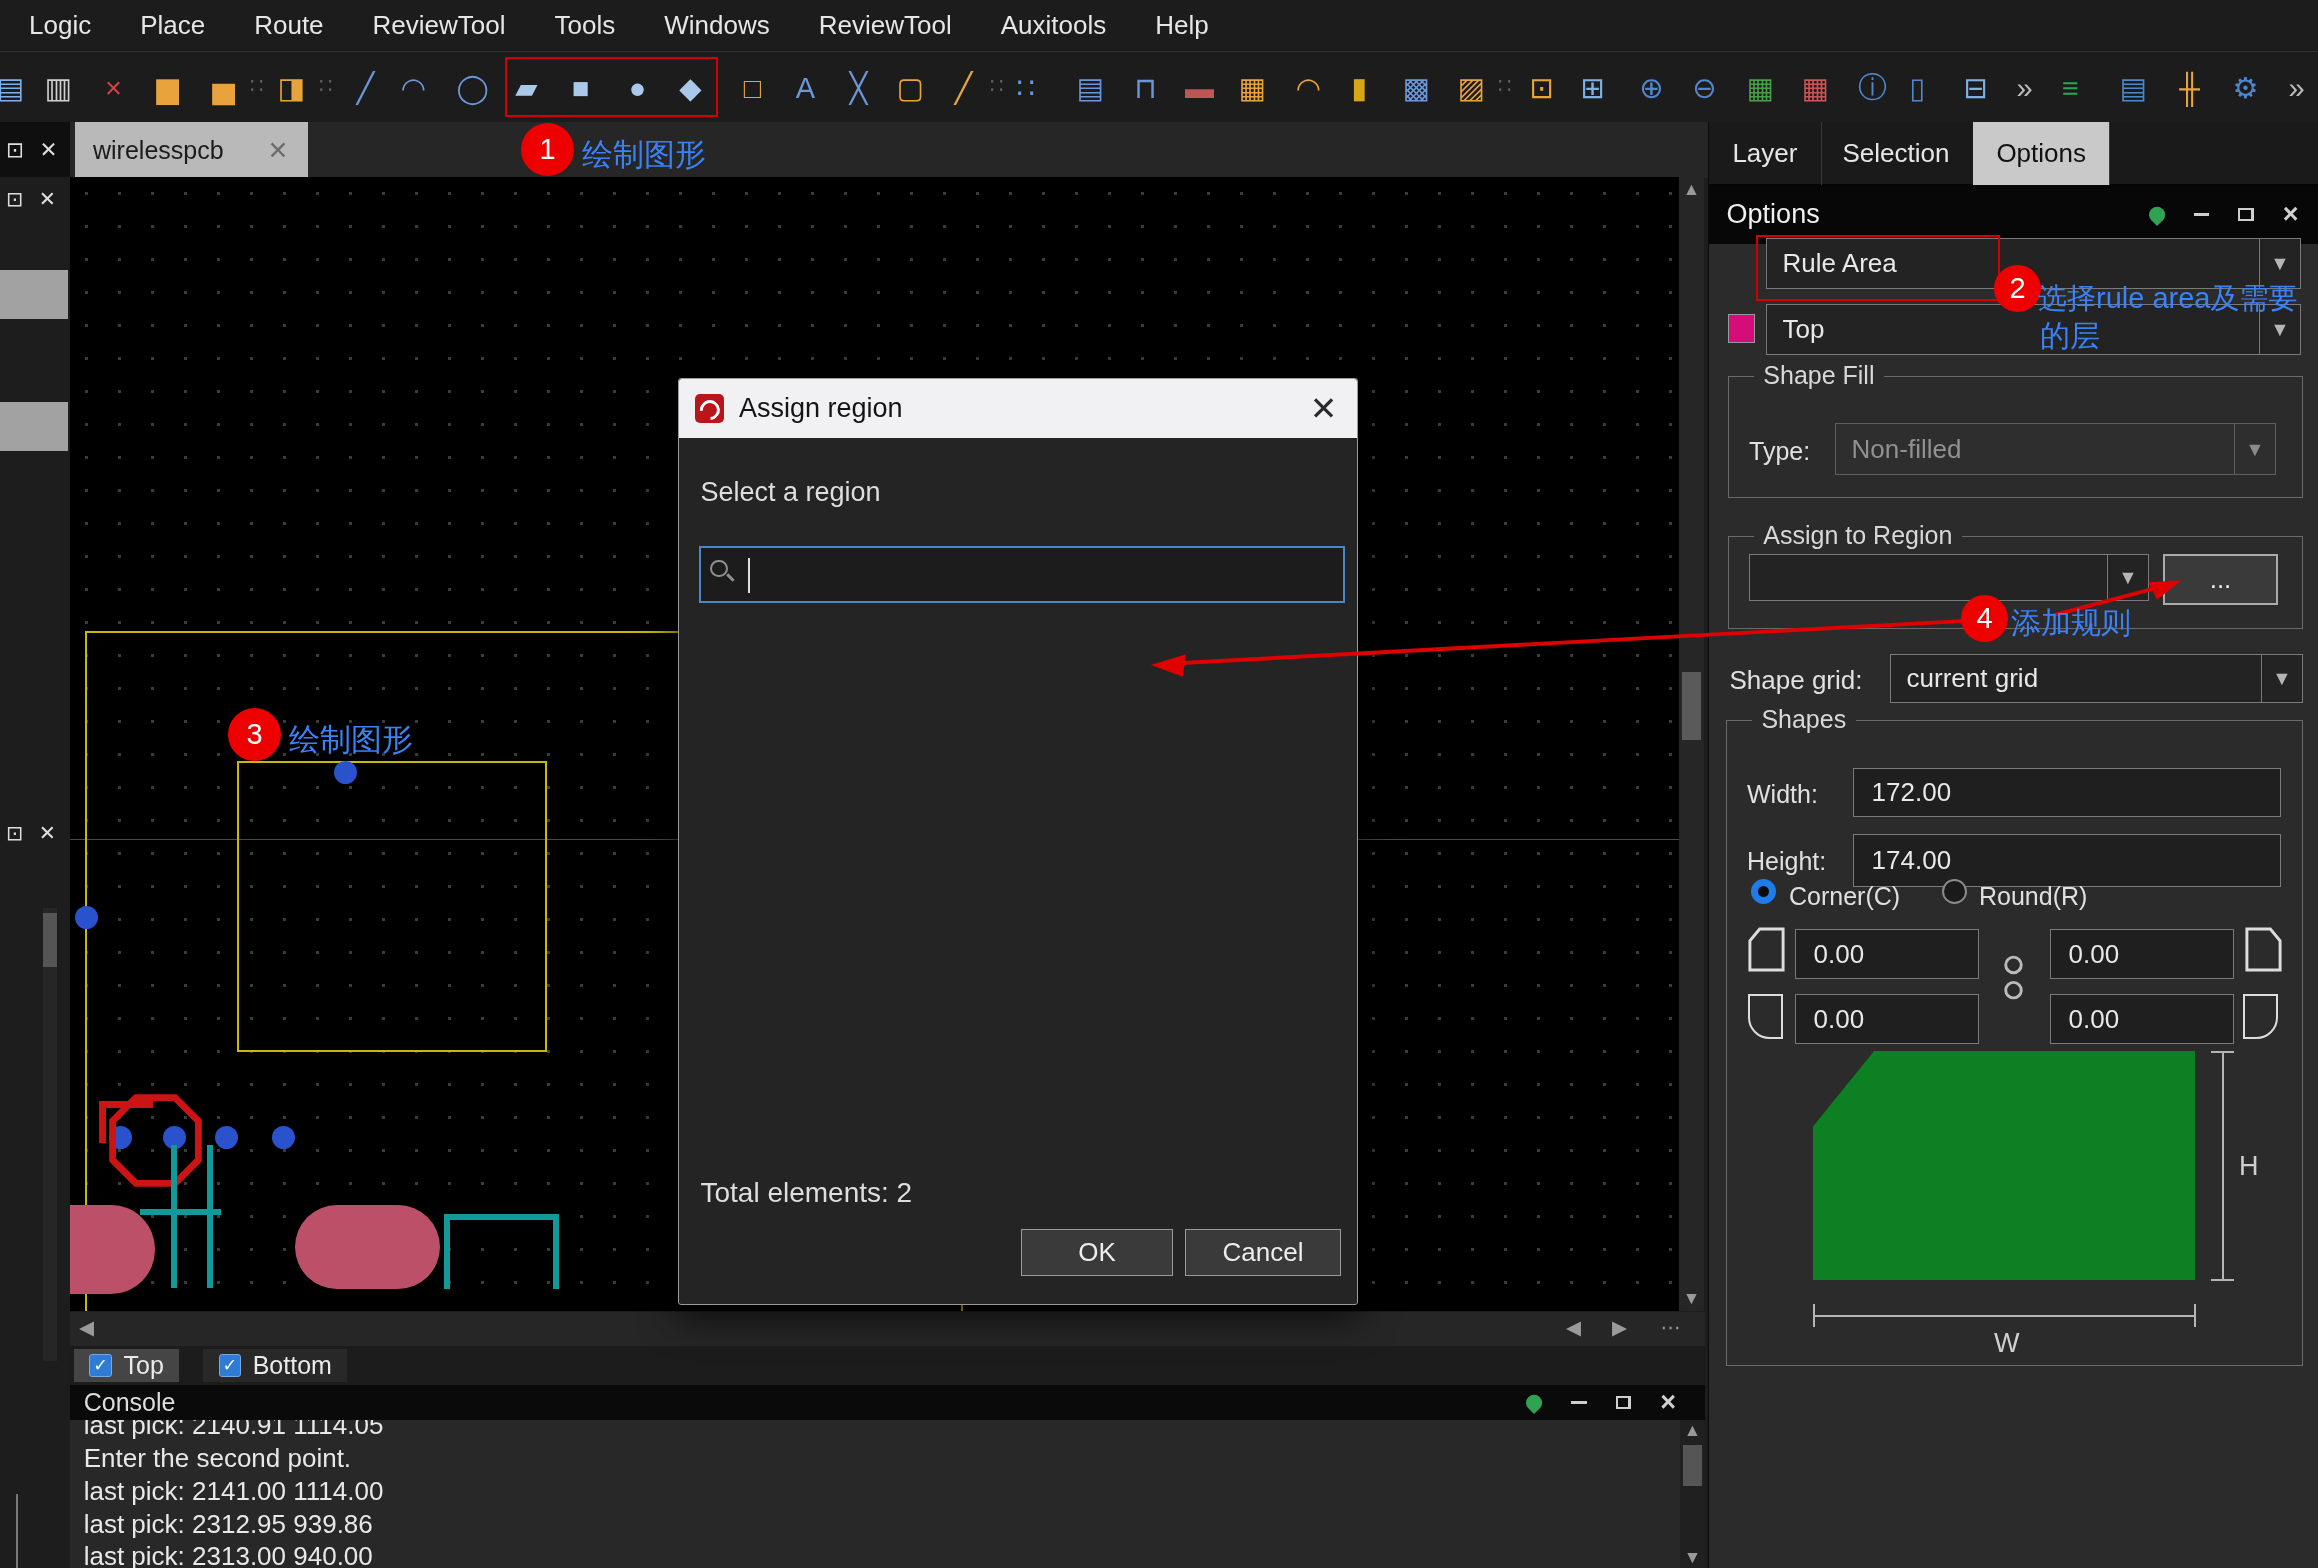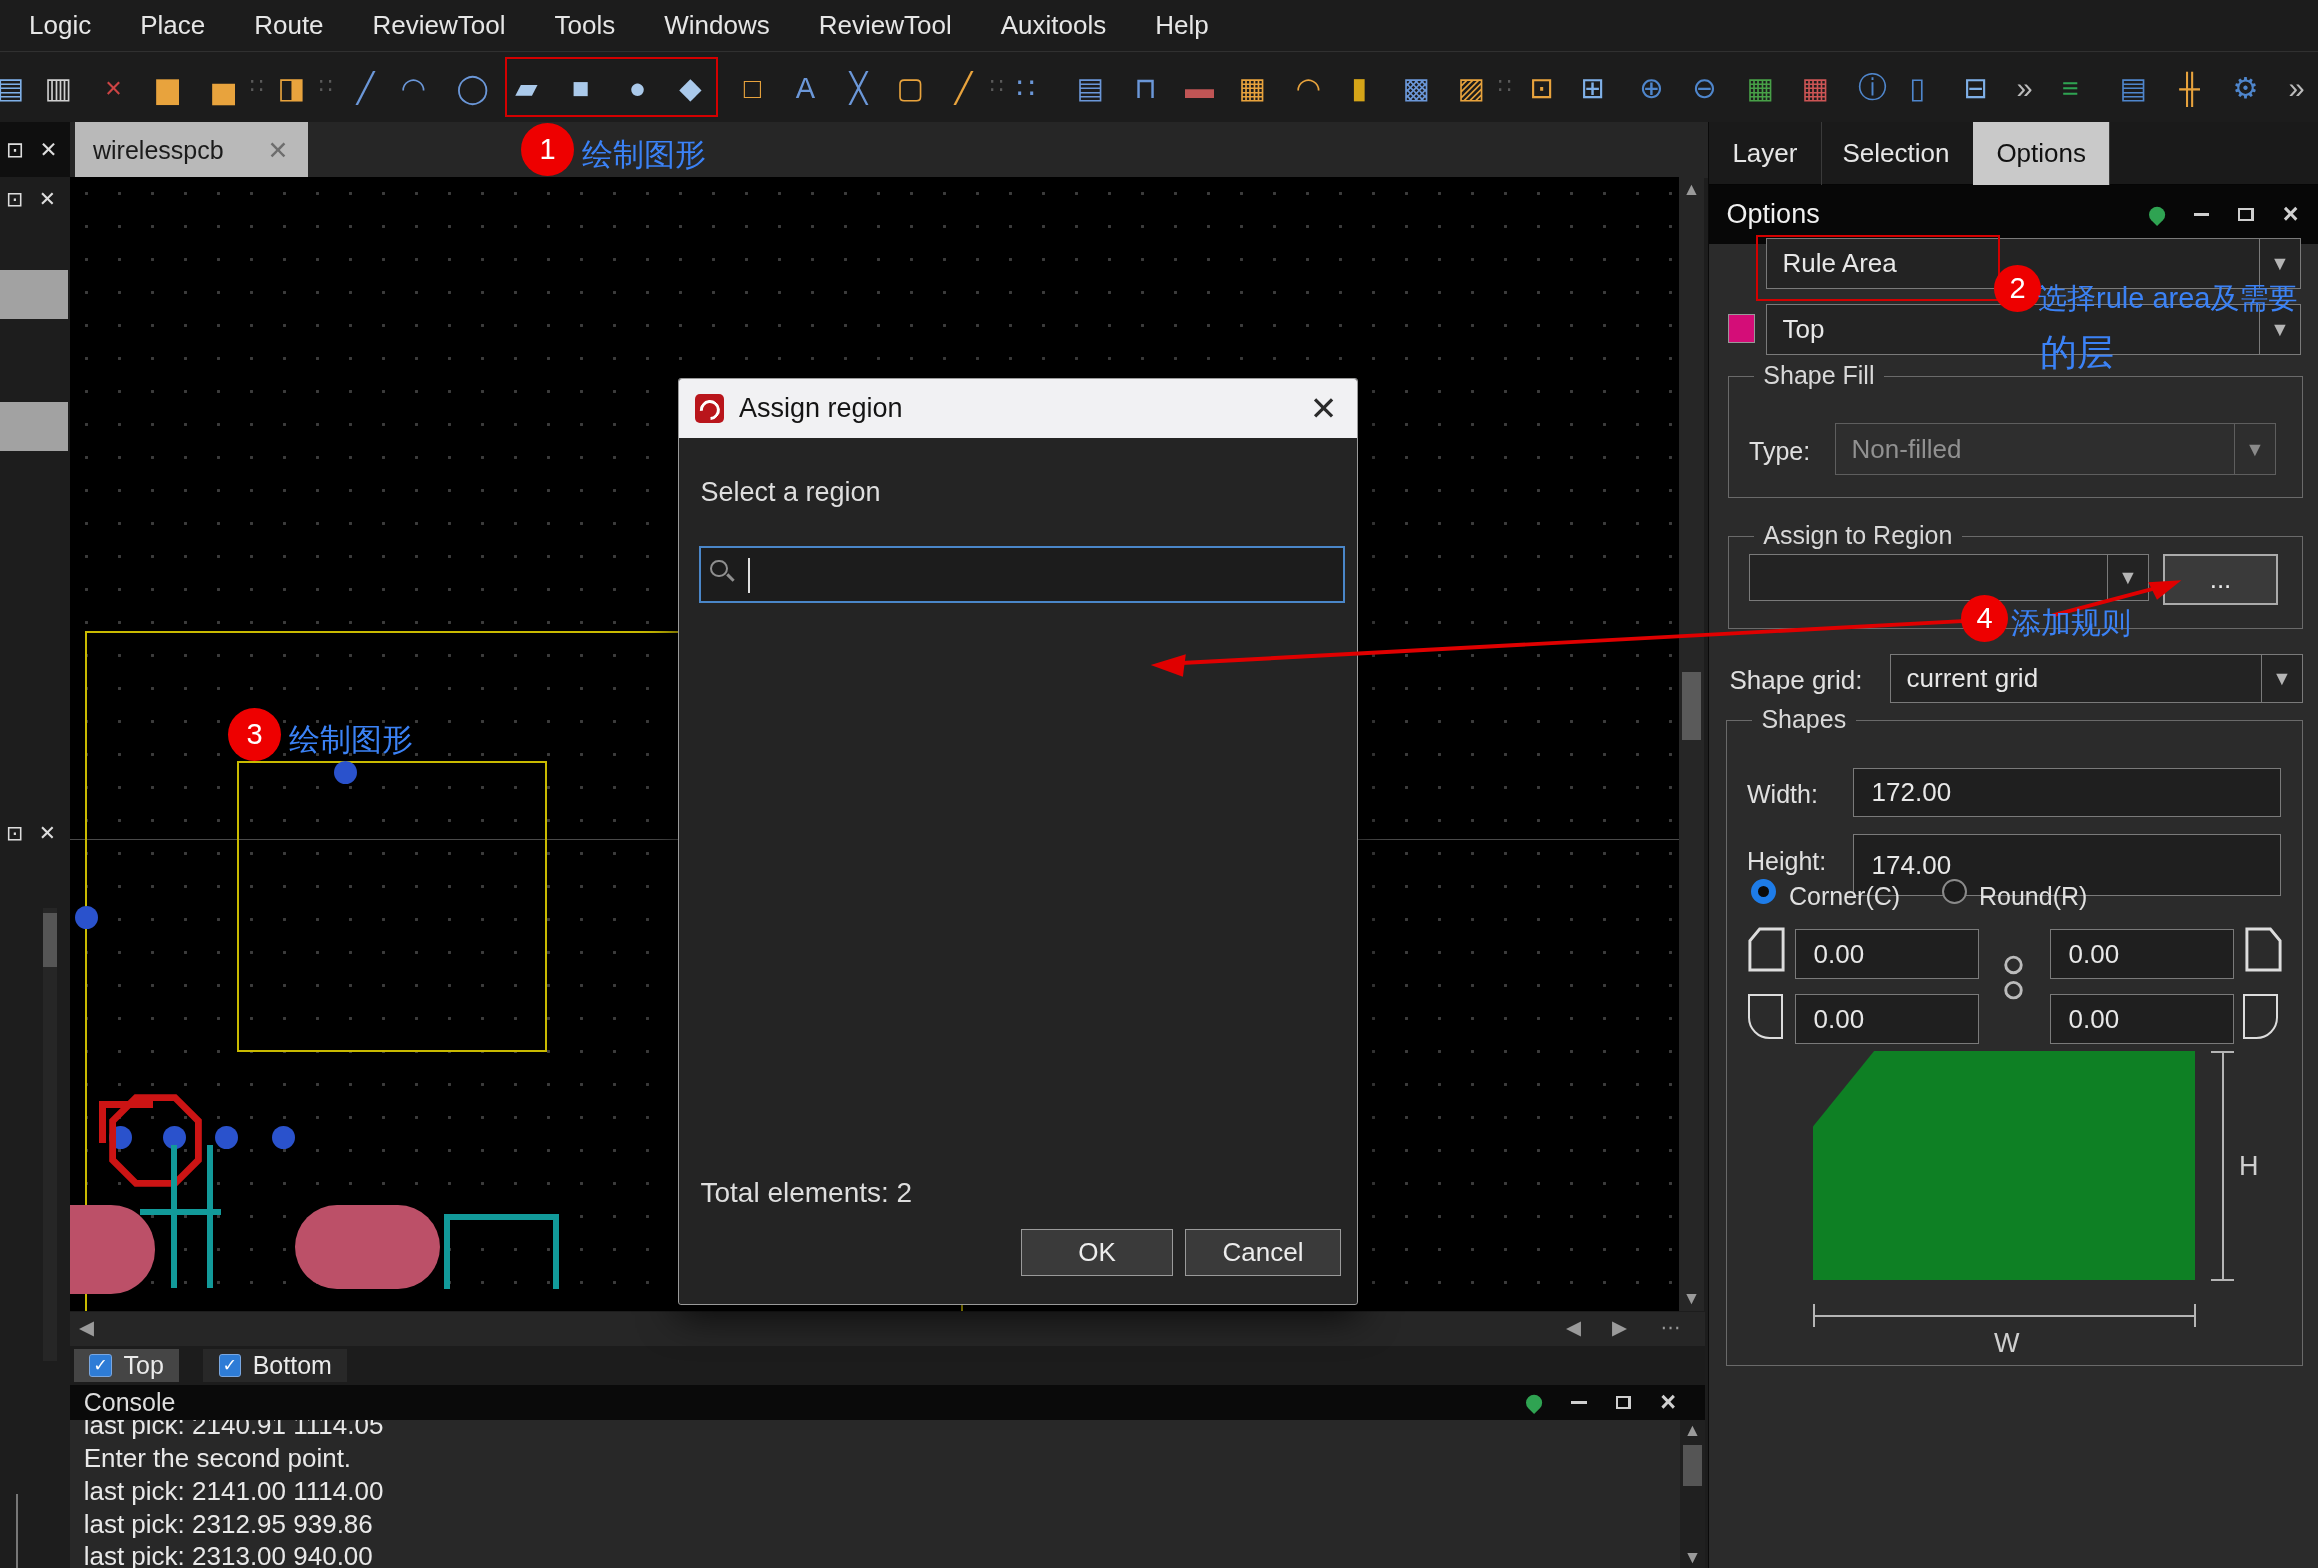--- a/index.html
+++ b/index.html
@@ -370,21 +370,21 @@
       <span class="val">current grid</span>
       <span class="arr">▼</span>
     </div>
 
     <div class="groupbox" style="left:16.6px;top:598px;width:577px;height:646px">
       <span class="legend">Shapes</span>
     </div>
     <div class="flabel" style="left:38px;top:658px">Width:</div>
     <input class="finput" style="left: 144px; top: 646px; width: 428px; height: 49px;" value="172.00">
     <div class="flabel" style="left:38px;top:725px">Height:</div>
-    <input class="finput" style="left: 144px; top: 712px; width: 428px; height: 62px;" value="174.00">
+    <input class="finput" style="left: 144px; top: 712px; width: 428px; height: 53px;" value="174.00">
 
     <div class="radio on" style="left:42px;top:757px"></div>
     <div class="flabel" style="left:80px;top:760px">Corner(C)</div>
     <div class="radio off" style="left:233px;top:757px"></div>
     <div class="flabel" style="left:270px;top:760px">Round(R)</div>
 
     <svg class="abs" style="left:37px;top:803px" width="41" height="49" viewBox="0 0 42 50">
       <path d="M14,4 L38,4 L38,46 L4,46 L4,16 Z" fill="none" stroke="#ddd" stroke-width="3"></path>
     </svg>
     <input class="finput" style="left: 86px; top: 807px; width: 184px; height: 50px;" value="0.00">
@@ -446,21 +446,21 @@
 
   <div class="red-circle" style="left:521px;top:123px;width:53px;height:53px">
     <span>1</span>
   </div>
   <div class="red-label" style="left:582px;top:134px">绘制图形</div>
 
   <div class="red-circle" style="left:1994px;top:265px;width:47px;height:47px">
     <span>2</span>
   </div>
   <div class="red-label" style="left:2038px;top:279px;font-size:29px">选择rule area及需要</div>
-  <div class="red-label" style="left:2040px;top:328px;font-size:37px">的层</div>
+  <div class="red-label" style="left:2040px;top:316px;font-size:30px">的层</div>
 
   <div class="red-circle" style="left:228px;top:708px;width:53px;height:53px">
     <span>3</span>
   </div>
   <div class="red-label" style="left:289px;top:719px">绘制图形</div>
 
   <div class="red-circle" style="left:1961px;top:595px;width:47px;height:47px">
     <span>4</span>
   </div>
   <div class="red-label" style="left:2011px;top:603px;font-size:30px">添加规则</div>

